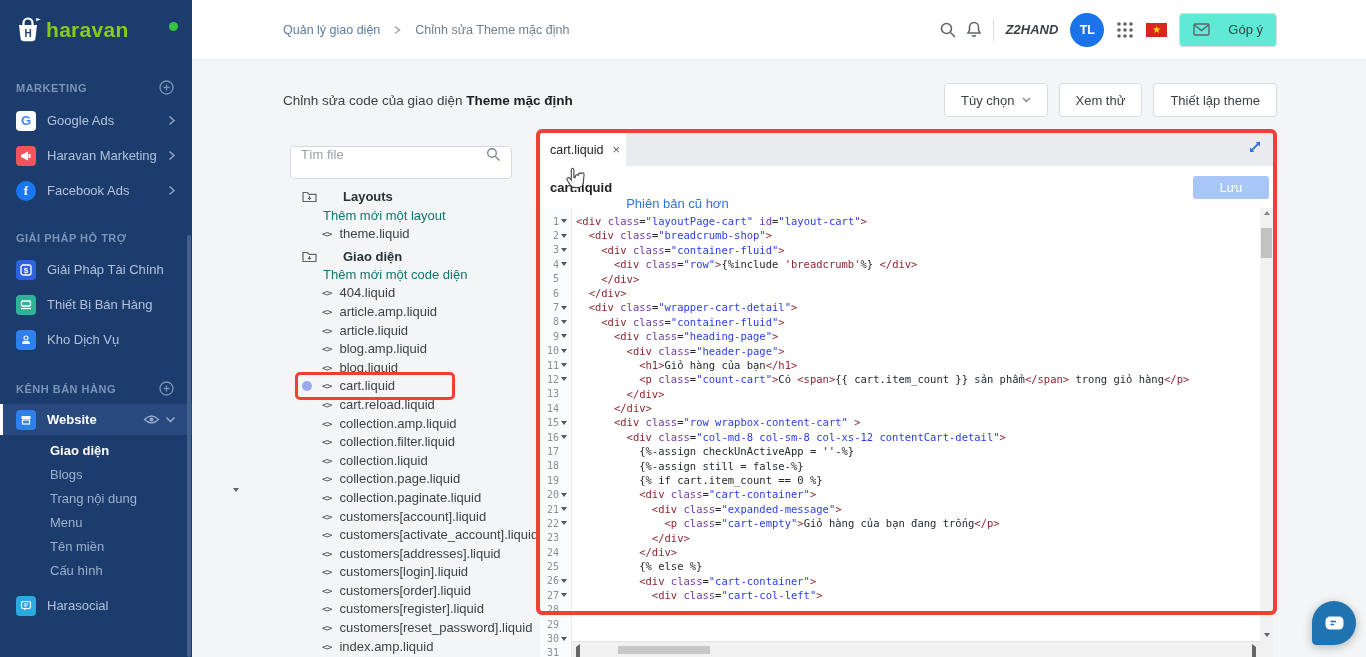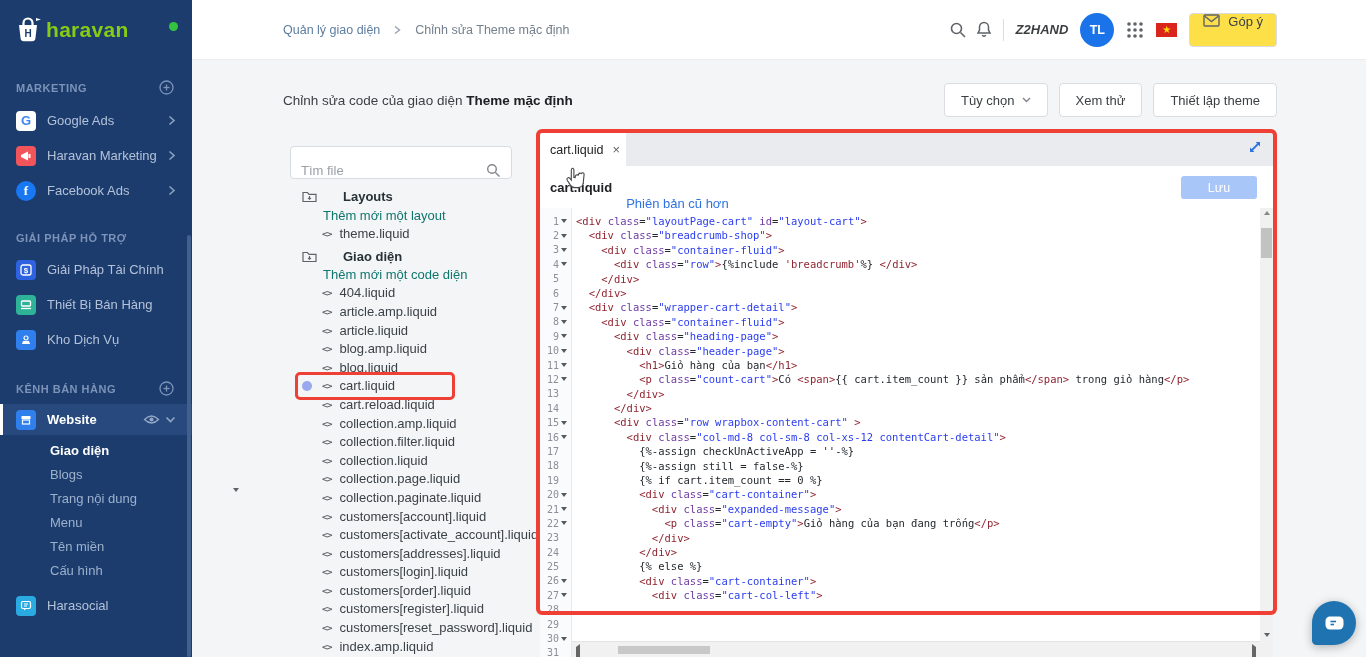--- a/index.html
+++ b/index.html
@@ -33,33 +33,33 @@
   .crumb2 { color:#74808c; font-size:12.5px; }
   .tb-right { margin-left:auto; display:flex; align-items:center; }
   .tb-ic { display:flex; align-items:center; justify-content:center; width:26px; height:26px; cursor:pointer; color:#5f6368; }
   .tb-divider { width:1px; height:22px; background:#dadce0; margin:0 10px 0 6px; }
   .account-name { font-size:13px; font-weight:bold; color:#3c4043; margin:0 12px 0 2px; cursor:pointer;font-style:italic; }
   .avatar { width:34px; height:34px; border-radius:50%; background:#1a73e8; color:#fff; font-size:12.5px; font-weight:bold;
             display:flex; align-items:center; justify-content:center; cursor:pointer; }
   .apps-grid { margin:0 12px; cursor:pointer; display:flex; }
   .flag { width:21px; height:14px; background:#da251d; display:flex; align-items:center; justify-content:center;
           color:#ffde00; font-size:10px; line-height:1; margin-right:12px; cursor:pointer; }
-  .feedback-btn { height:34px; border:1px solid #dadce0; border-radius:4px; background:#fde047; display:flex; align-items:flex-start;
-                  gap:8px; padding:0 13px; font-size:13px; color:#3c4043; cursor:pointer; }
+  .feedback-btn { height:34px; border:1px solid #dadce0; border-radius:4px; background:#5eead4; display:flex; align-items:center;
+                  gap:18px; padding:0 13px; font-size:13px; color:#3c4043; cursor:pointer; }
 
   
   .page-title { position:absolute; left:283px; top:93px; font-size:13.5px; color:#3c4043; z-index:2; }
   .page-title b { color:#202124; }
   .page-actions { position:absolute; right:89px; top:83px; display:flex; gap:11px; z-index:2; }
   .btn { background:#fff; border:1px solid #d9dce1; border-radius:4px; height:34px; padding:0 16px; font-size:13px;
          color:#3c4043; display:inline-flex; align-items:center; gap:7px; cursor:pointer; font-family:inherit; }
 
   
   .tree { position:absolute; left:290px; top:146px; width:222px; z-index:2; }
-  .search-box { height:33px; background:#fff; border:1px solid #d8dce2; border-radius:4px; display:flex; align-items:flex-end;
+  .search-box { height:33px; background:#fff; border:1px solid #d8dce2; border-radius:4px; display:flex; align-items:flex-start;
                 padding:0 10px; }
   .search-box input { border:none; outline:none; flex:1; font-size:13px; color:#3c4043; font-family:inherit; background:transparent; }
   .search-box input::placeholder { color:#9aa0a6; }
   .tree-list { margin-top:8px; }
   .t-folder { display:flex; gap:26px; align-items:center; height:19px; font-weight:bold; color:#263238; font-size:13px; padding-left:12px; cursor:pointer; }
   .t-folder.second { margin-top:4px; }
   .t-link { height:18px; display:flex; align-items:center; padding-left:33px; color:#0f766e; font-size:13px; cursor:pointer; }
   .t-file { height:18.6px; display:flex; align-items:center; gap:8px; padding-left:32px; color:#3b4248; font-size:13px;
             cursor:pointer; position:relative; }
   .code-ic { color:#5f6368; font-size:9.5px; font-family:"DejaVu Sans Mono", monospace; letter-spacing:-1px; font-weight:bold; }
@@ -70,21 +70,21 @@
   
   .editor { position:absolute; left:540px; top:130px; width:733px; height:527px; background:#fff; z-index:3; }
   .tabbar { height:36px; background:#e9ebee; position:relative; }
   .tab { position:absolute; left:0; top:0; width:86px; height:36px; background:#fff; border-top:3px solid #5160c4;
          display:flex; align-items:center; gap:9px; padding:0 10px; font-size:12.5px; color:#202124; cursor:pointer; }
   .tab .x { color:#5f6368; font-size:13px; cursor:pointer; }
   .expand-ic { position:absolute; right:10px; top:9px; cursor:pointer; display:flex; }
   .ed-header { height:42px; display:flex; align-items:center; padding:0 10px; gap:14px; position:relative; background:#fff; }
   .ed-file { font-weight:bold; font-size:13px; color:#202124; }
   .ed-old { color:#2e74e0; font-size:13px; cursor:pointer;margin-top:32px; }
-  .save-btn { position:absolute; right:16px; top:10px; width:76px; height:23px; background:#a9c6f8; color:#fff; border:none;
+  .save-btn { position:absolute; right:4px; top:10px; width:76px; height:23px; background:#a9c6f8; color:#fff; border:none;
               border-radius:3px; font-size:12.5px; font-family:inherit; cursor:default; }
   .code-wrap { position:absolute; top:78px; left:0; right:0; bottom:0; display:flex; overflow:hidden; background:#fff; }
   .gutter { width:32px; background:#fafbfc; border-right:1px solid #e6e8ea; flex:none; padding-top:6px; }
   .gut-row { height:14.4px; display:flex; align-items:center; justify-content:flex-end; padding-right:2px;
              font-family:"DejaVu Sans Mono", monospace; font-size:10px; color:#8a8f98; }
   .gut-num { width:17px; text-align:right; }
   .gut-fold { width:10px; display:flex; justify-content:center; align-items:center; cursor:pointer; }
   .code { flex:1; padding:6px 0 0 4px; white-space:pre; font-family:"DejaVu Sans Mono", monospace; font-size:10.5px; line-height:14.4px; }
   .code-line { height:14.4px; }
   .c-t { color:#8f2430; } .c-q { color:#8f2430; }

